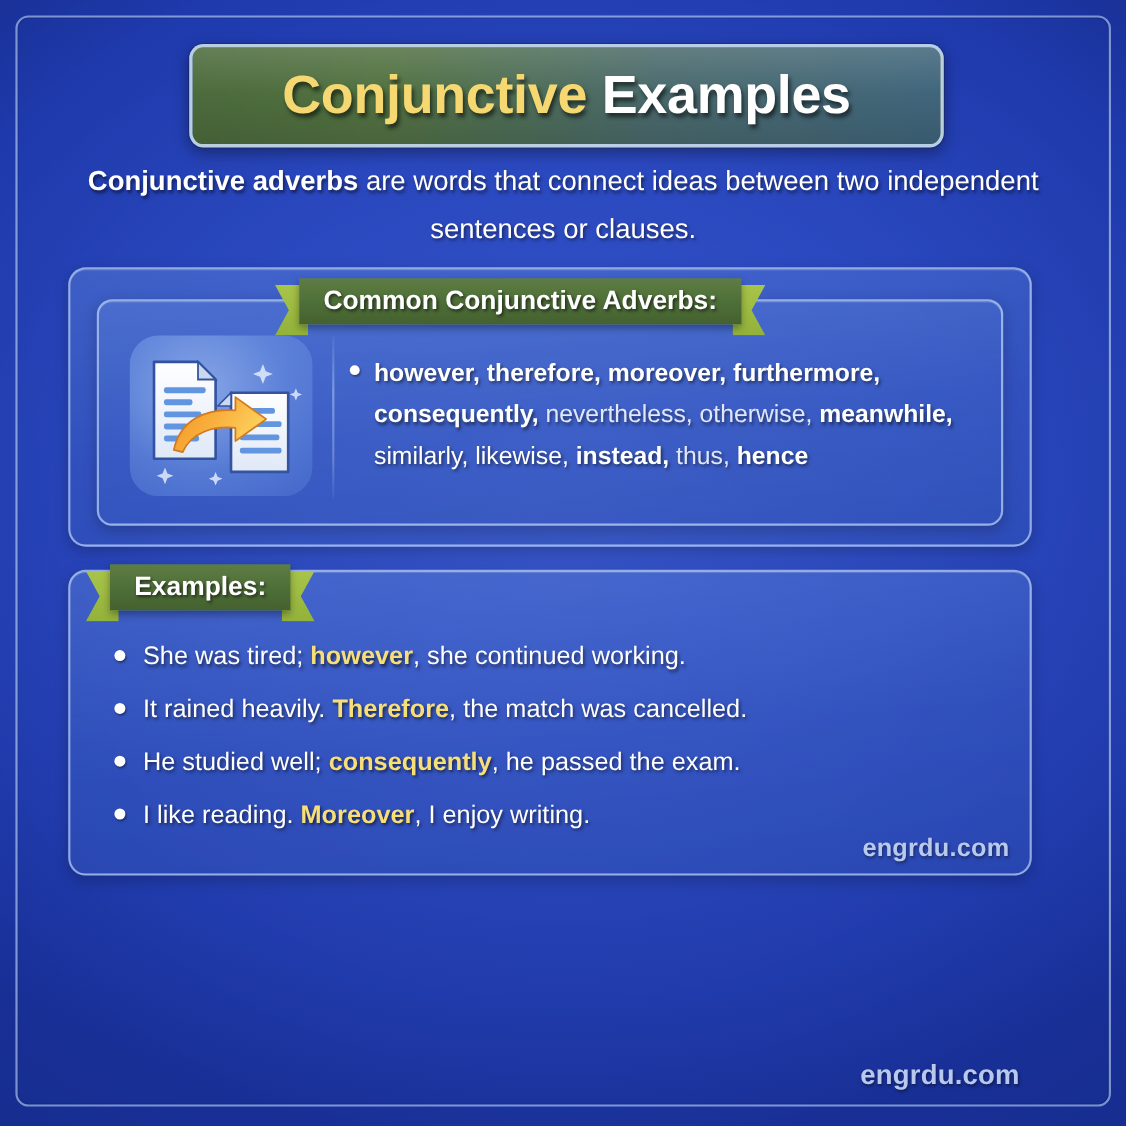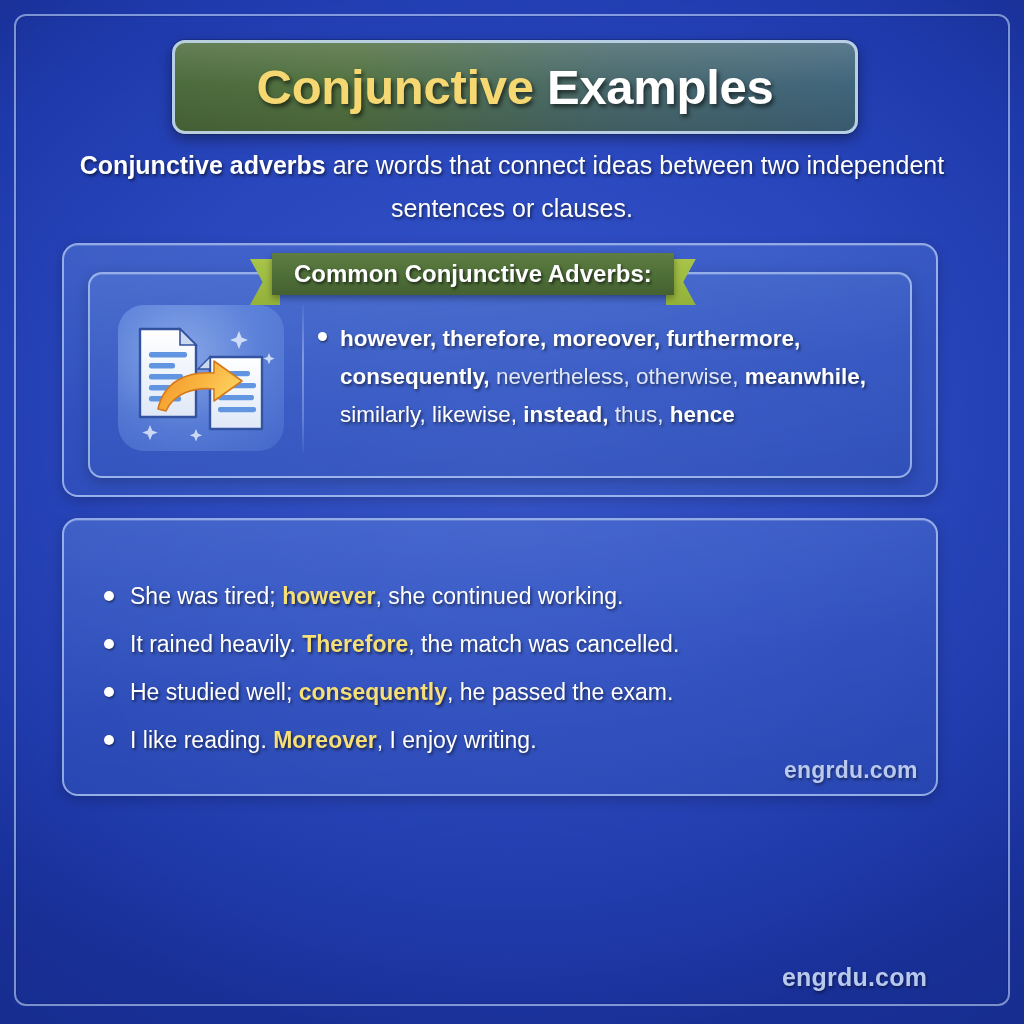--- a/index.html
+++ b/index.html
@@ -324,20 +324,27 @@
     <span class="adverb-text">
       <span class="w-bold">however, therefore, moreover, furthermore,</span>
       <span class="w-bold">consequently,</span><span class="w-light"> nevertheless, otherwise,</span>
       <span class="w-bold">meanwhile,</span><span class="w-reg"> similarly, likewise, </span><span class="w-bold">instead,</span><span class="w-light"> thus,</span>
       <span class="w-bold">hence</span>
     </span>
   </div>
 
   <div class="panel" id="examples-panel"></div>
 
+  <div class="ribbon" id="ribbon-examples">
+    <div class="tail left"></div>
+    <div class="tail right"></div>
+    <div class="ribbon-body">
+      <span class="ribbon-label">Examples:</span>
+    </div>
+  </div>
 
   <div class="examples-list">
 
     <div class="example-row">
       <span class="example-bullet"></span>
       <span><span>She was tired; </span><span class="hl">however</span><span>, she continued working.</span></span>
     </div>
 
     <div class="example-row">
       <span class="example-bullet"></span>

